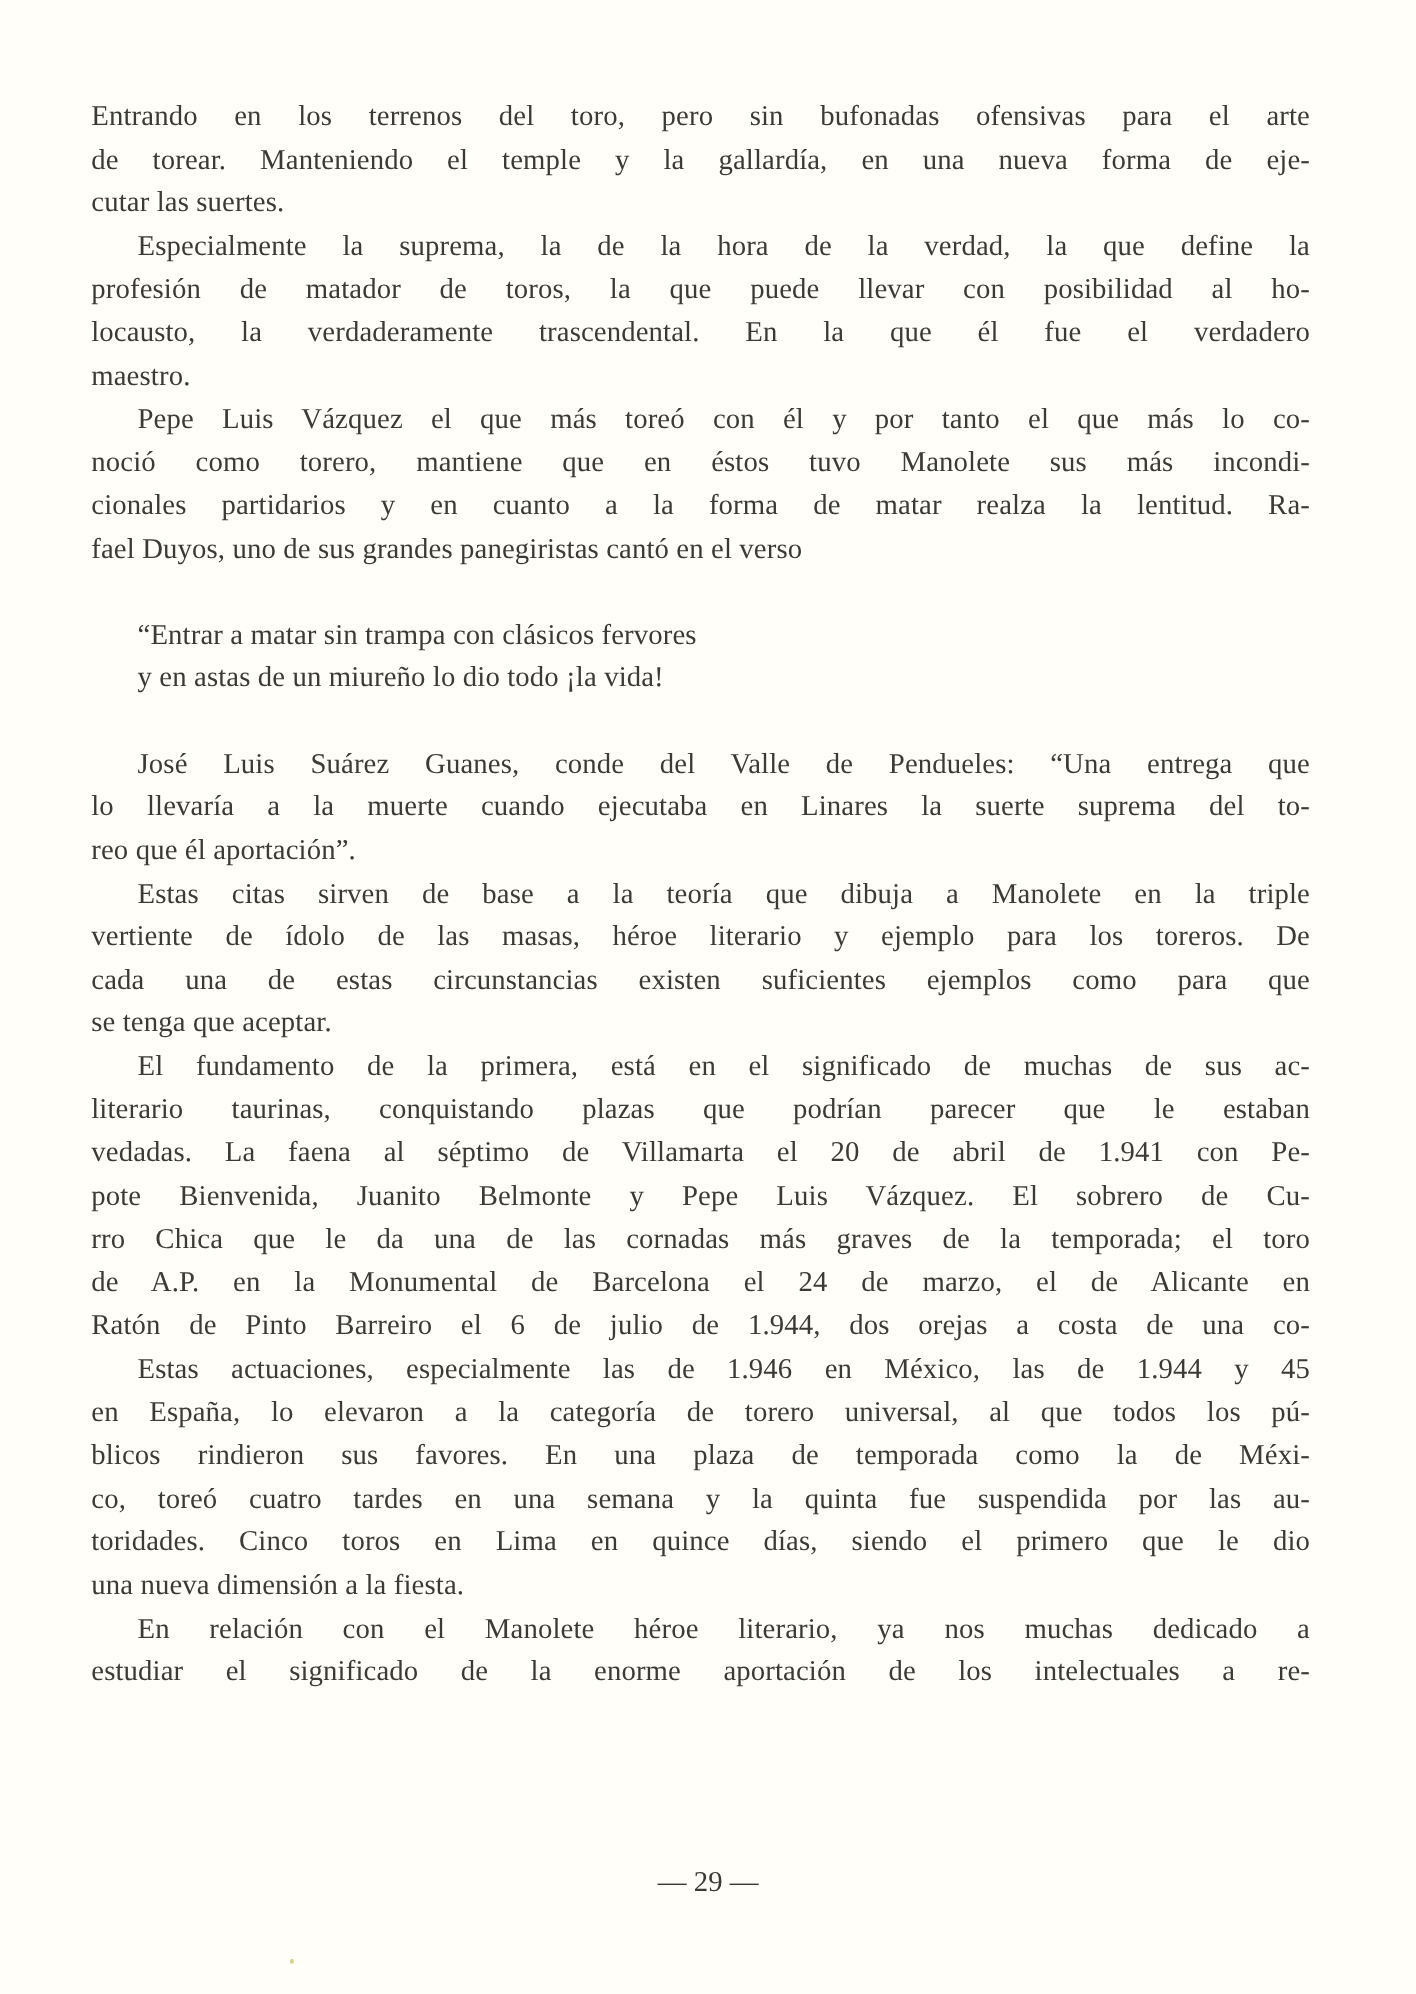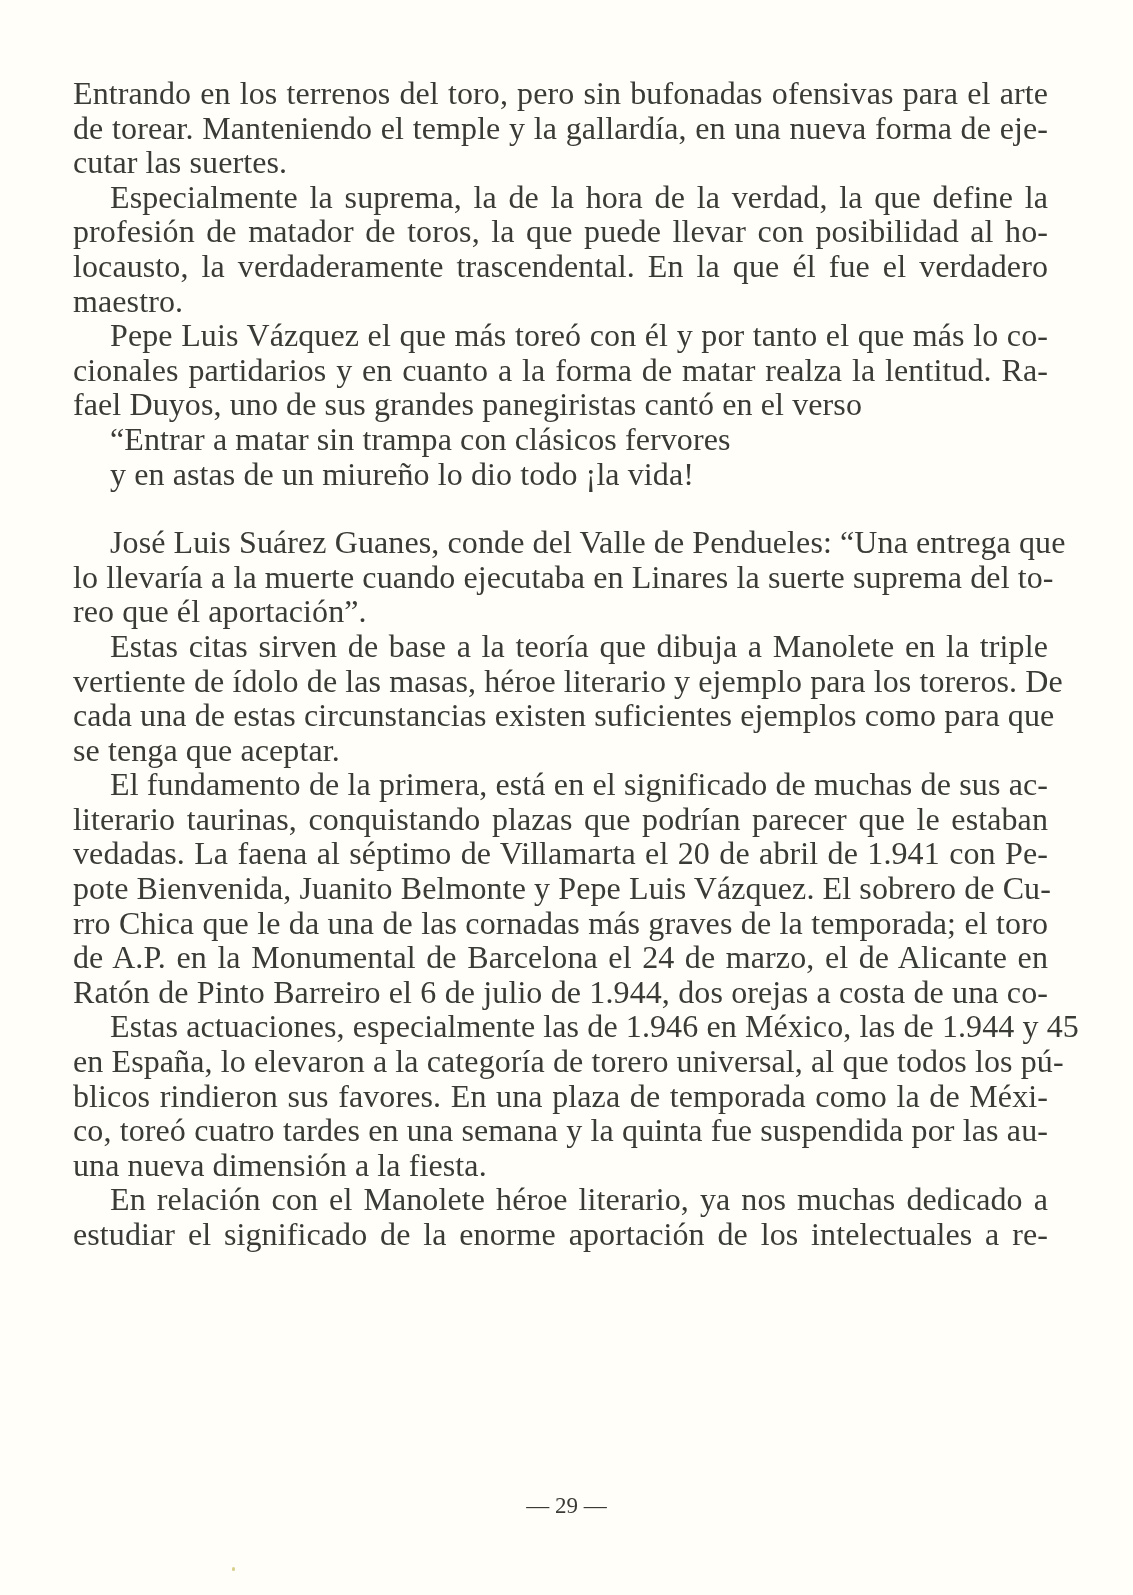--- a/index.html
+++ b/index.html
@@ -15,35 +15,36 @@
       font-family: "Liberation Serif", "DejaVu Serif", serif;
       color: #3a3a36;
     }
     .page {
       position: absolute;
       left: 73px;
       top: 76px;
       width: 975px;
     }
     .line {
-      font-size: 32px;
+      font-size: 23px;
       line-height: 34.6px;
       height: 34.6px;
       white-space: nowrap;
       text-align: justify;
       text-align-last: justify;
       letter-spacing: 0.1px;
     }
     .line.last {
       text-align-last: left;
     }
     .line.indent {
       padding-left: 37px;
     }
     .verse {
+      margin-top: 34px;
       margin-bottom: 34px;
     }
     .verse .line {
       padding-left: 37px;
       text-align-last: left;
     }
     .page-number {
       position: absolute;
       left: 0;
       width: 1133px;
@@ -73,20 +74,21 @@
         <div class="line last">cutar las suertes.</div>
       </div>
       <div>
         <div class="line indent">Especialmente la suprema, la de la hora de la verdad, la que define la</div>
         <div class="line">profesión de matador de toros, la que puede llevar con posibilidad al ho-</div>
         <div class="line">locausto, la verdaderamente trascendental. En la que él fue el verdadero</div>
         <div class="line last">maestro.</div>
       </div>
       <div>
         <div class="line indent">Pepe Luis Vázquez el que más toreó con él y por tanto el que más lo co-</div>
+        <div class="line">noció como torero, mantiene que en éstos tuvo Manolete sus más incondi-</div>
         <div class="line">cionales partidarios y en cuanto a la forma de matar realza la lentitud. Ra-</div>
         <div class="line last">fael Duyos, uno de sus grandes panegiristas cantó en el verso</div>
       </div>
     </div>
   <div id="verse" class="verse">
       <div class="line">“Entrar a matar sin trampa con clásicos fervores</div>
       <div class="line">y en astas de un miureño lo dio todo ¡la vida!</div>
     </div>
   <div id="block-after">
       <div>
@@ -107,20 +109,21 @@
         <div class="line">pote Bienvenida, Juanito Belmonte y Pepe Luis Vázquez. El sobrero de Cu-</div>
         <div class="line">rro Chica que le da una de las cornadas más graves de la temporada; el toro</div>
         <div class="line">de A.P. en la Monumental de Barcelona el 24 de marzo, el de Alicante en</div>
         <div class="line">Ratón de Pinto Barreiro el 6 de julio de 1.944, dos orejas a costa de una co-</div>
       </div>
       <div>
         <div class="line indent">Estas actuaciones, especialmente las de 1.946 en México, las de 1.944 y 45</div>
         <div class="line">en España, lo elevaron a la categoría de torero universal, al que todos los pú-</div>
         <div class="line">blicos rindieron sus favores. En una plaza de temporada como la de Méxi-</div>
         <div class="line">co, toreó cuatro tardes en una semana y la quinta fue suspendida por las au-</div>
+        <div class="line">toridades. Cinco toros en Lima en quince días, siendo el primero que le dio</div>
         <div class="line last">una nueva dimensión a la fiesta.</div>
       </div>
       <div>
         <div class="line indent">En relación con el Manolete héroe literario, ya nos muchas dedicado a</div>
         <div class="line">estudiar el significado de la enorme aportación de los intelectuales a re-</div>
       </div>
     </div>
 </div>
 
 <div class="page-number">— 29 —</div>

